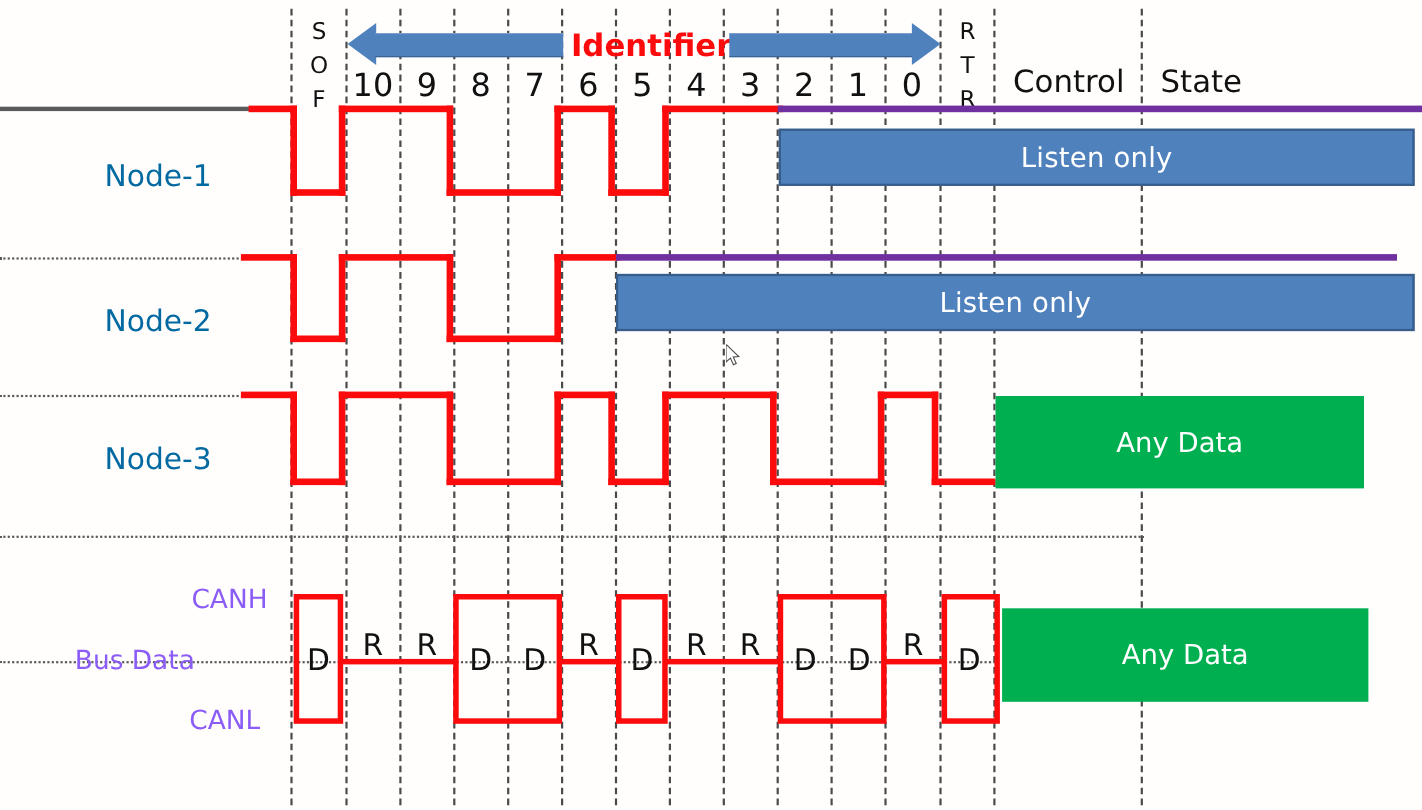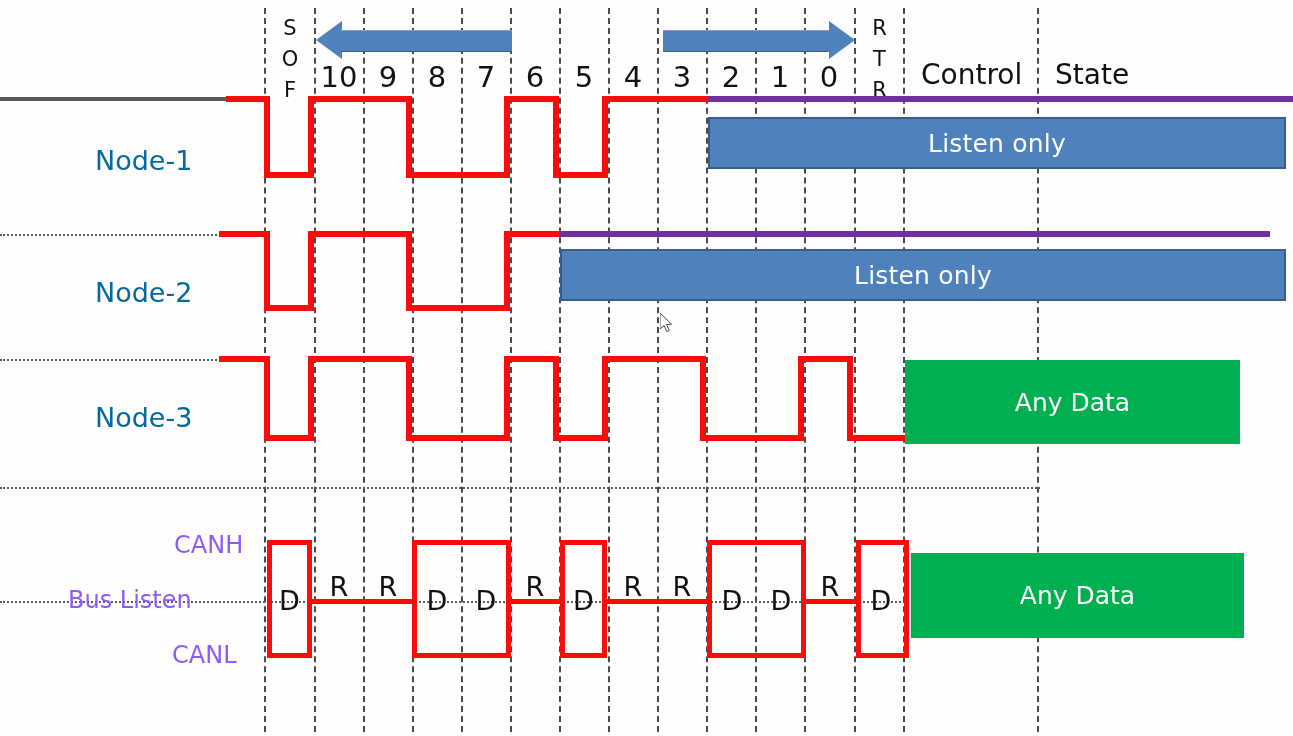--- a/index.html
+++ b/index.html
@@ -89,20 +89,21 @@
   <div class="sofchar" style="left:265px;top:78px;">F</div>
 
   <div class="rtrchar" style="left:855px;top:16px;">R</div>
   <div class="rtrchar" style="left:855px;top:47px;">T</div>
   <div class="rtrchar" style="left:855px;top:78px;">R</div>
 
   <div>
     <div class="arrowhead ah-left abs" style="left:316px;top:21px;"></div>
     <div class="arrowbody" style="left:341px;top:30px;width:171px;"></div>
   </div>
+  <div class="idtitle" style="left:519px;top:25px;">Identifier</div>
   <div>
     <div class="arrowbody" style="left:663px;top:30px;width:168px;"></div>
     <div class="arrowhead ah-right abs" style="left:829px;top:21px;"></div>
   </div>
 
   <div class="bitnum" style="left:315px;top:60px;width:48px;">10</div>
   <div class="bitnum" style="left:364px;top:60px;width:48px;">9</div>
   <div class="bitnum" style="left:413px;top:60px;width:48px;">8</div>
   <div class="bitnum" style="left:462px;top:60px;width:48px;">7</div>
   <div class="bitnum" style="left:511px;top:60px;width:48px;">6</div>
@@ -200,21 +201,21 @@
     <div class="wv" style="left:847px;top:356px;height:85px;"></div>
     <div class="wh" style="left:847px;top:435px;width:58px;"></div>
   </div>
 
   <div class="anydata" style="left:905px;top:360px;width:335px;height:84px;">Any Data</div>
 
   <div class="rail-dot" style="left:0px;top:487px;width:1040px;"></div>
   <div class="rail-dot" style="left:0px;top:601px;width:905px;"></div>
 
   <div class="smalllabel" style="left:174px;top:531px;">CANH</div>
-  <div class="smalllabel" style="left:68px;top:586px;">Bus Listen</div>
+  <div class="smalllabel" style="left:68px;top:586px;">Bus Data</div>
   <div class="smalllabel" style="left:172px;top:641px;">CANL</div>
 
   <div>
 
     <div class="dbox" style="left:267px;top:540px;width:45px;height:118px;"></div>
     <div class="drchar" style="left:267px;top:585px;width:45px;">D</div>
 
     <div class="rseg" style="left:310px;top:599px;width:104px;"></div>
     <div class="drchar" style="left:315px;top:571px;width:48px;">R</div>
     <div class="drchar" style="left:364px;top:571px;width:48px;">R</div>

